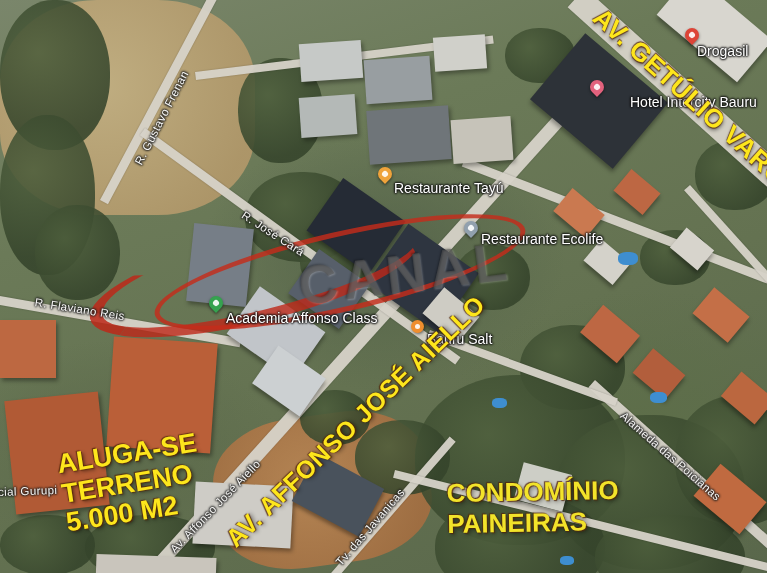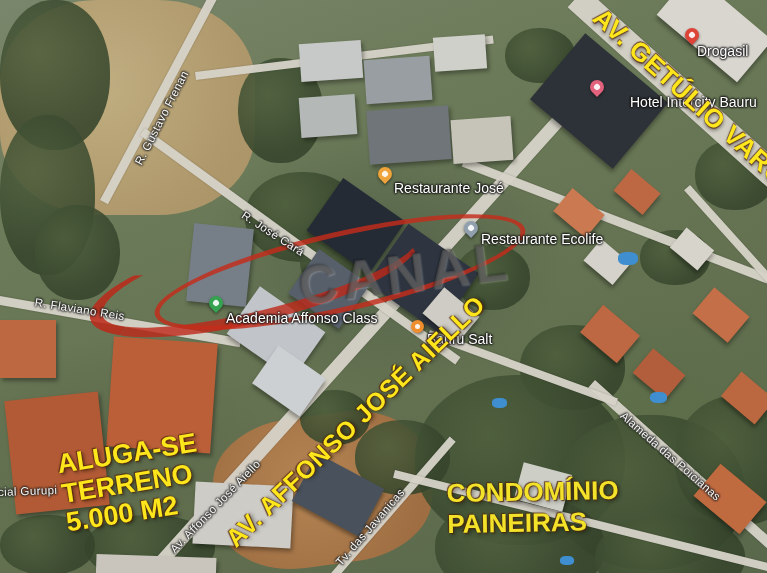--- a/index.html
+++ b/index.html
@@ -140,21 +140,21 @@
   <div class="poi">
     <span class="pin" style="left: 590px; top: 80px; background: rgb(226, 98, 125);">
         <i></i>
       </span>
     <span class="poi-label" style="left:630px;top:94px;">Hotel Intercity Bauru</span>
   </div>
   <div class="poi">
     <span class="pin" style="left: 378px; top: 167px; background: rgb(239, 163, 59);">
         <i></i>
       </span>
-    <span class="poi-label" style="left:394px;top:180px;">Restaurante José</span>
+    <span class="poi-label" style="left:394px;top:180px;">Restaurante Tayú</span>
   </div>
   <div class="poi">
     <span class="pin" style="left: 464px; top: 221px; background: rgb(145, 160, 174);">
         <i></i>
       </span>
     <span class="poi-label" style="left:481px;top:231px;">Restaurante Ecolife</span>
   </div>
   <div class="poi">
     <span class="pin" style="left: 209px; top: 296px; background: rgb(53, 162, 79);">
         <i></i>

